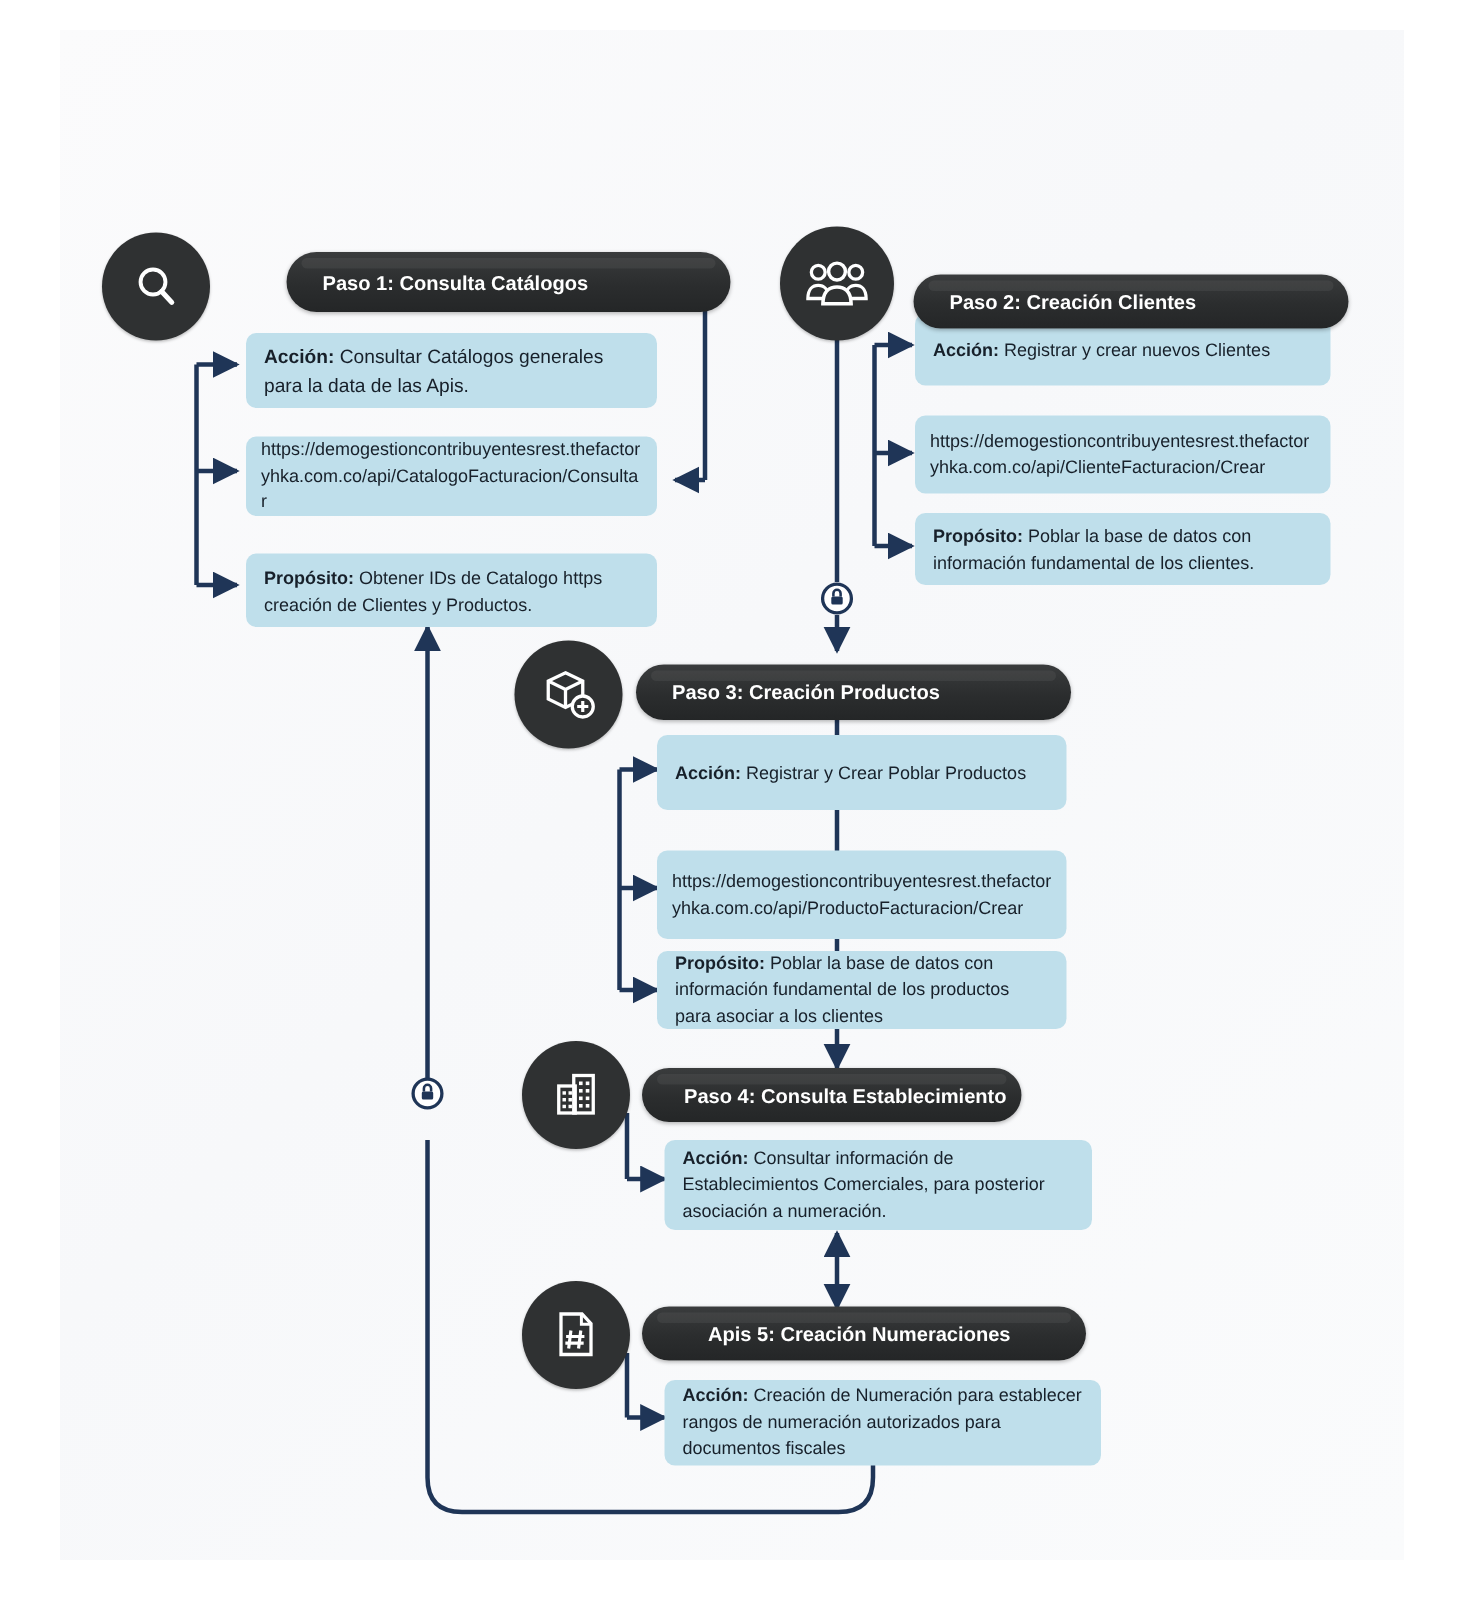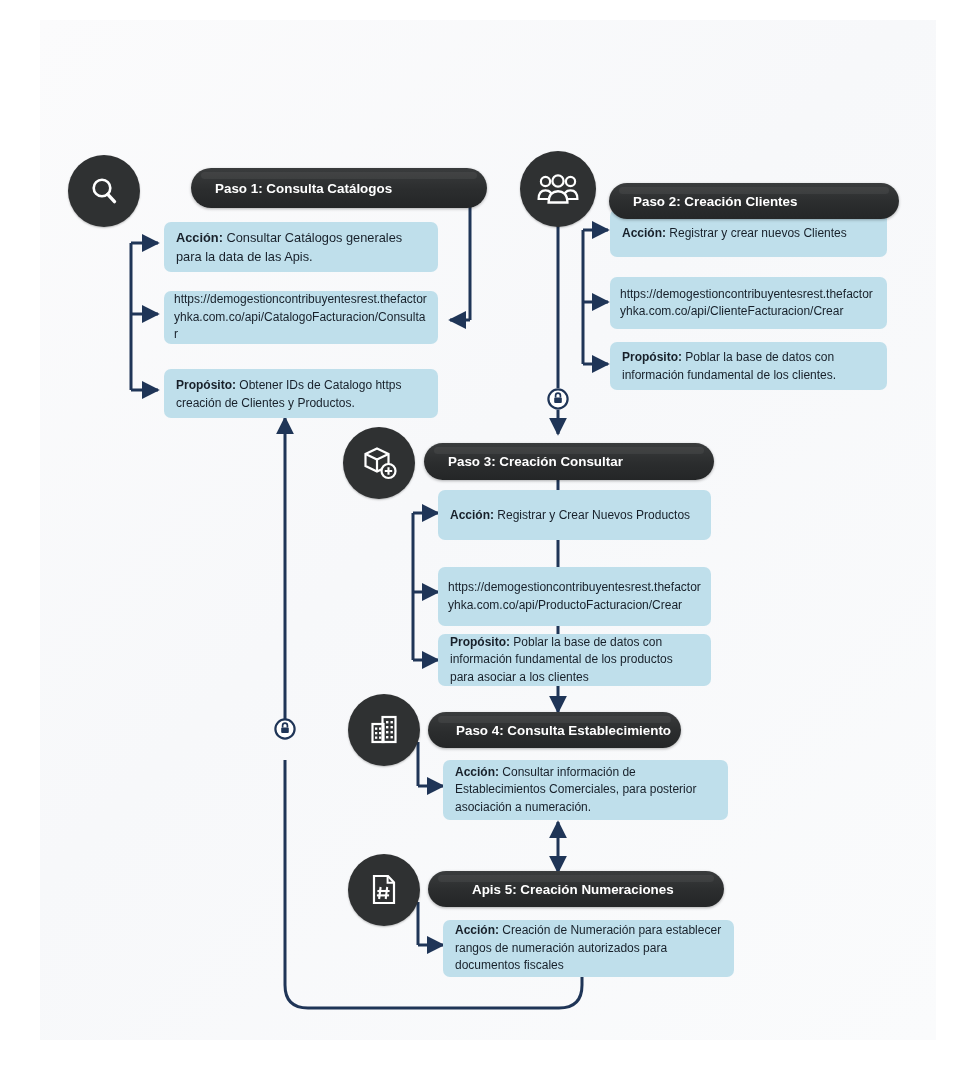--- a/index.html
+++ b/index.html
@@ -246,26 +246,26 @@
           <path d="M17,4.5 L28.5,10 L28.5,22 L17,27.6 L5.5,22 L5.5,10 Z" fill="none" stroke="#fff" stroke-width="2.2"></path>
           <path d="M5.5,10 L17,15.6 L28.5,10" fill="none" stroke="#fff" stroke-width="2.2"></path>
           <path d="M17,15.6 L17,27.6" fill="none" stroke="#fff" stroke-width="2.2"></path>
           <circle cx="28.5" cy="27" r="7" fill="#2f3132" stroke="#fff" stroke-width="2.2"></circle>
           <path d="M24.8,27 L32.2,27 M28.5,23.3 L28.5,30.7" stroke="#fff" stroke-width="2.1"></path>
         </svg>
       </span>
     </div>
     <div class="bar" style="left:424px;top:443px;width:290px;height:37px;padding-left:24px;">
       <span class="sheen"></span>
-      <span class="bar-label">Paso 3: Creación Consultar</span>
+      <span class="bar-label">Paso 3: Creación Productos</span>
     </div>
 
     <div class="box" style="left:438px;top:490px;width:273px;height:50px;padding:5px 12px;">
       <div class="box-inner t12">
-        <b>Acción:</b><span> Registrar y Crear Nuevos Productos</span>
+        <b>Acción:</b><span> Registrar y Crear Poblar Productos</span>
       </div>
     </div>
 
     <div class="box" style="left:438px;top:567px;width:273px;height:59px;padding:5px 10px;">
       <div class="box-inner t115 url">https://demogestioncontribuyentesrest.thefactoryhka.com.co/api/ProductoFacturacion/Crear</div>
     </div>
 
     <div class="box" style="left:438px;top:634px;width:273px;height:52px;padding:4px 12px;">
       <div class="box-inner t115">
         <b>Propósito:</b><span> Poblar la base de datos con información fundamental de los productos para asociar a los clientes</span>

